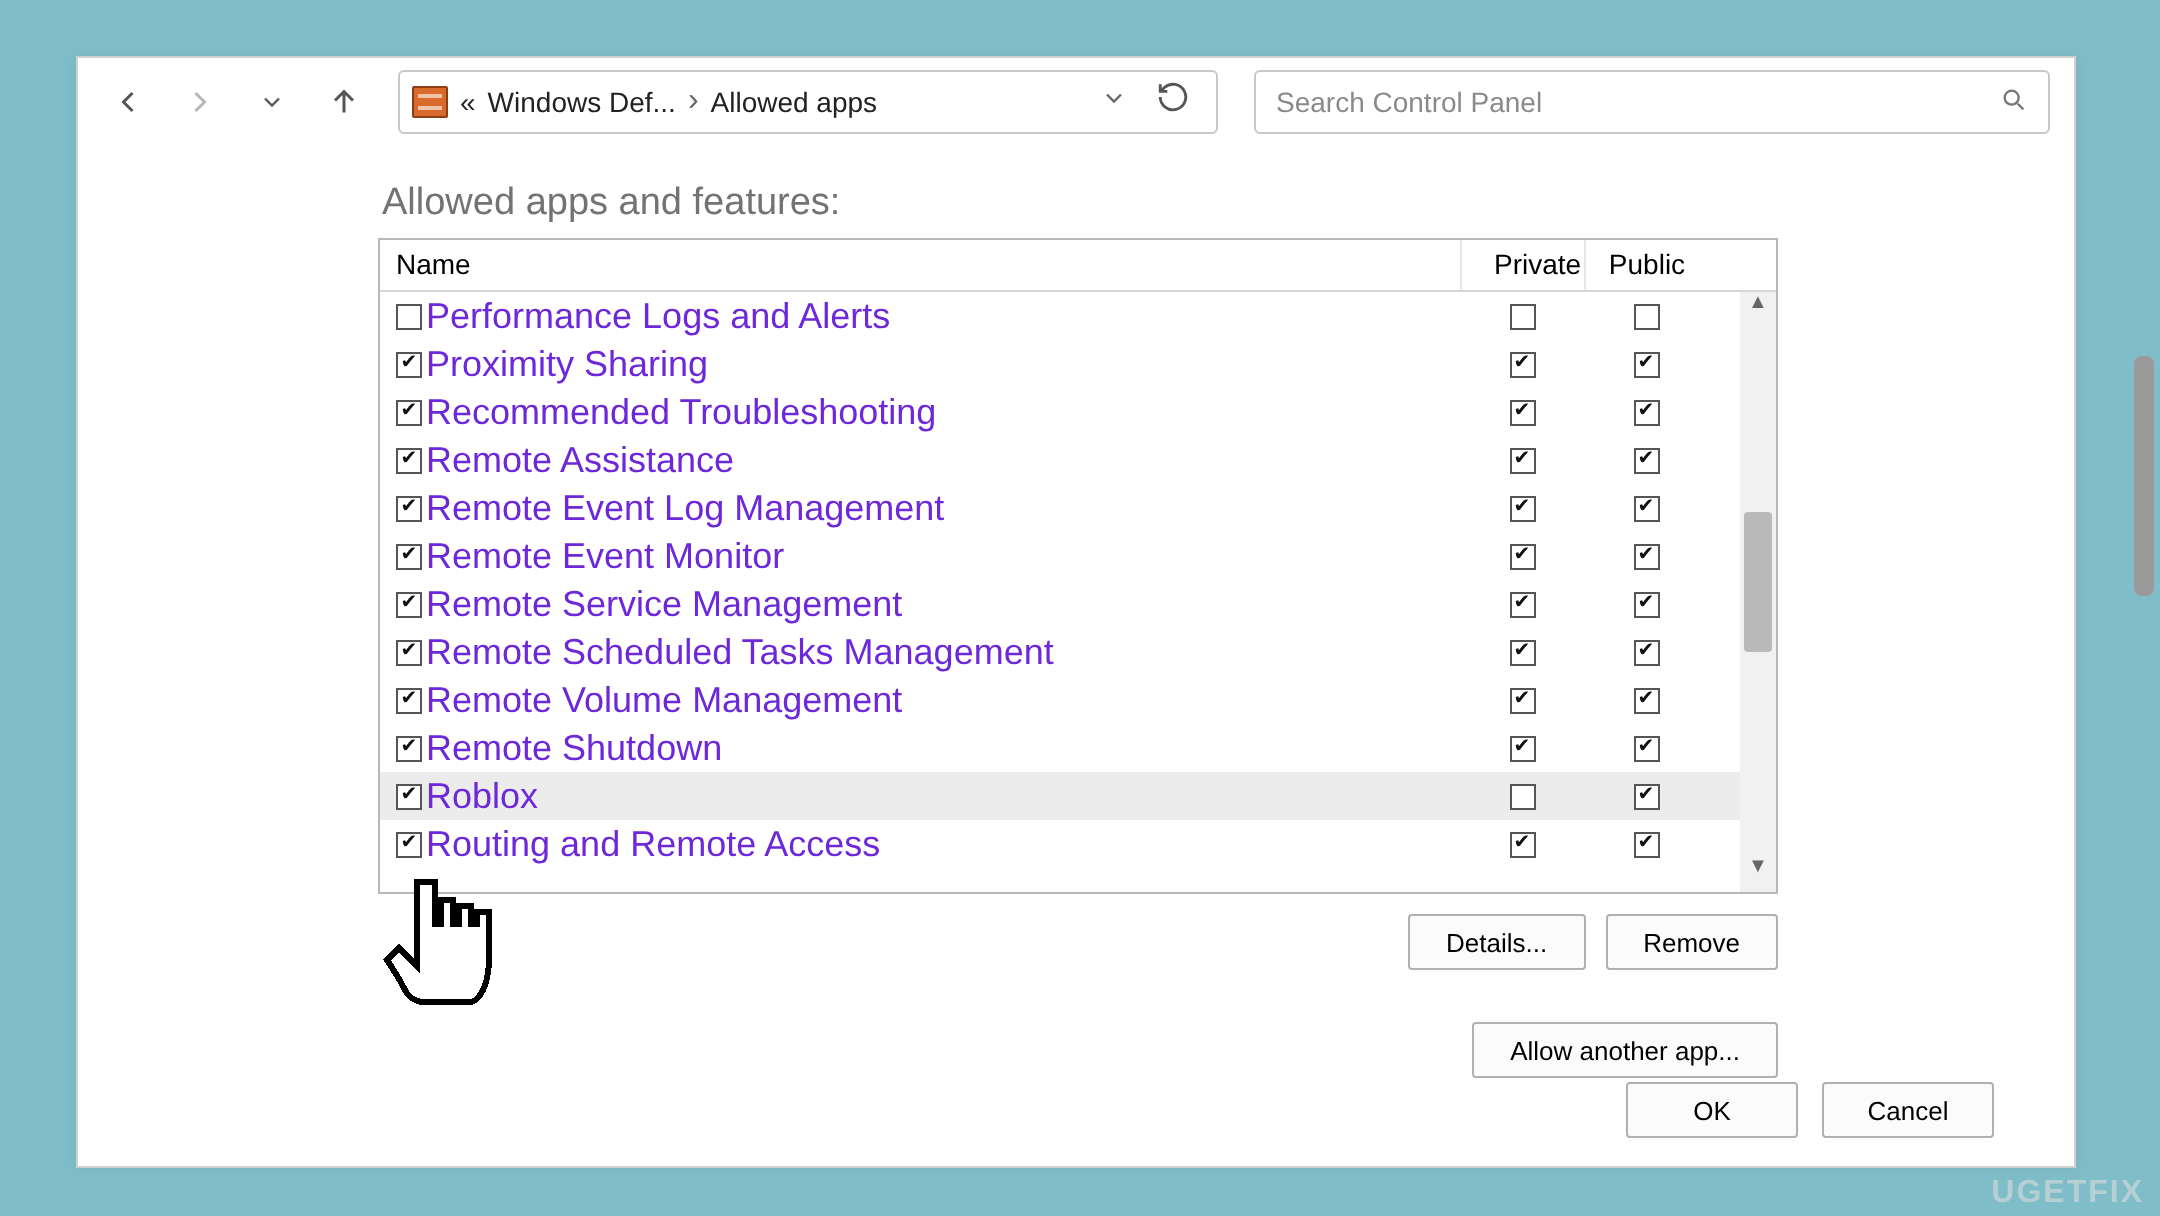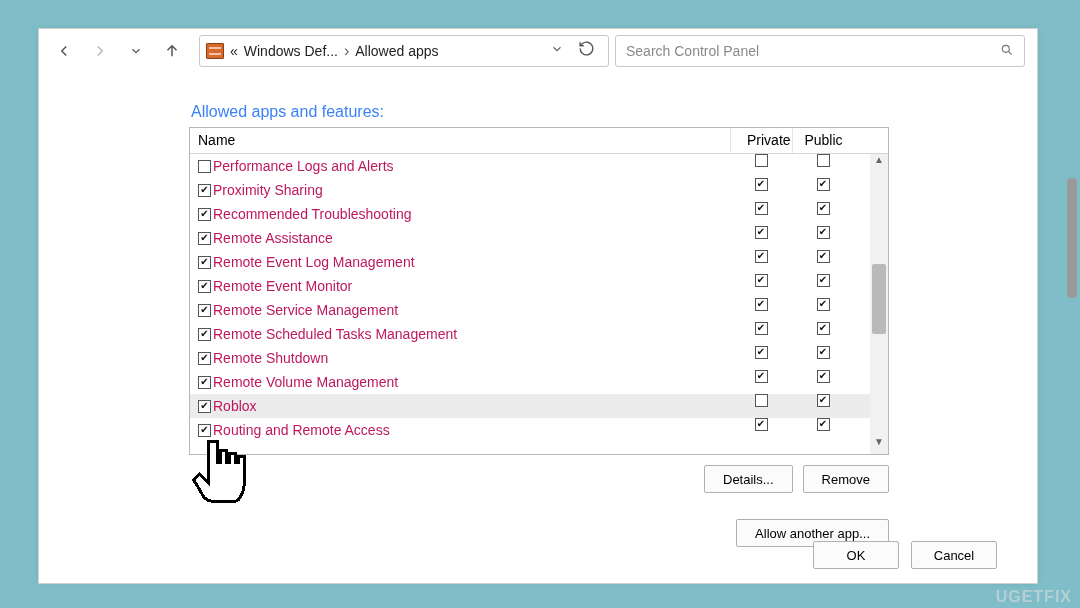--- a/index.html
+++ b/index.html
@@ -23,38 +23,38 @@
     background:linear-gradient(#d86b2c 0 100%);
     border:1px solid #8a3f14; border-radius:1px; position:relative;
   }
   .bc-icon::before{content:"";position:absolute;left:2px;top:3px;right:2px;height:2px;background:#fff;opacity:.6;}
   .bc-icon::after{content:"";position:absolute;left:2px;bottom:3px;right:2px;height:2px;background:#fff;opacity:.6;}
   .bc-seg { font-size:14px; color:#222; white-space:nowrap; }
   .bc-chevron { color:#666; }
   .bc-dd { margin-left:auto; color:#555; }
   .refresh-btn { width:32px; text-align:center; color:#555; font-size:17px; }
   .search-box {
-    flex:1; height:32px; border:1px solid #c8c8c8; border-radius:3px; margin-left:4px; margin-right:4px;
+    flex:1; height:32px; border:1px solid #c8c8c8; border-radius:3px; margin-left:16px; margin-right:4px;
     display:flex; align-items:center; padding:0 10px; justify-content:space-between;
   }
   .search-box span { color:#8a8a8a; font-size:14px; }
   .search-icon { color:#777; font-size:14px; }
 
   
   .panel { position:relative; padding:0 30px 0 150px; }
-  .section-label { font-size:16px; color:#3b82f6; margin:30px 0 6px 2px; }
+  .section-label { font-size:19px; color:#737373; margin:18px 0 6px 2px; }
 
   .list-frame { border:1px solid #b8b8b8; width:700px; background:#fff; position:relative; }
   .list-header { display:flex; height:26px; border-bottom:1px solid #d6d6d6; font-size:14px; }
   .col-name { width:540px; padding:4px 8px; }
   .col-priv { width:62px; text-align:center; padding:4px 16px; border-left:1px solid #e6e6e6;}
   .col-pub  { width:62px; text-align:center; padding:4px 0; border-left:1px solid #e6e6e6;}
 
   .list-body { height:300px; overflow:hidden; }
-  .row { display:flex; height:24px; font-size:14px; color:#be185d; }
+  .row { display:flex; height:24px; align-items:center; font-size:18px; color:#6d28d9; }
   .row.selected { background:#ececec; }
   .row .cell-name { width:540px; padding:0 8px; display:flex; align-items:center; gap:2px; }
   .row .cell-chk { width:62px; display:flex; justify-content:center; }
   .chk {
     width:13px; height:13px; border:1px solid #555; display:inline-flex; align-items:center; justify-content:center;
     font-size:10px; line-height:1; background:#fff;
   }
   .chk.checked::after { content:"✔"; color:#111; position:relative; top:-0.5px; }
 
   .list-scrollbar { position:absolute; right:0; top:26px; bottom:0; width:18px; background:#f1f1f1; }
@@ -241,33 +241,33 @@
             <div class="cell-chk">
               <span class="chk checked"></span>
             </div>
             <div class="cell-chk">
               <span class="chk checked"></span>
             </div>
           </div>
           <div class="row">
             <div class="cell-name">
               <span class="chk checked"></span>
+              <span>Remote Volume Management</span>
+            </div>
+            <div class="cell-chk">
+              <span class="chk checked"></span>
+            </div>
+            <div class="cell-chk">
+              <span class="chk checked"></span>
+            </div>
+          </div>
+          <div class="row">
+            <div class="cell-name">
+              <span class="chk checked"></span>
               <span>Remote Shutdown</span>
-            </div>
-            <div class="cell-chk">
-              <span class="chk checked"></span>
-            </div>
-            <div class="cell-chk">
-              <span class="chk checked"></span>
-            </div>
-          </div>
-          <div class="row">
-            <div class="cell-name">
-              <span class="chk checked"></span>
-              <span>Remote Volume Management</span>
             </div>
             <div class="cell-chk">
               <span class="chk checked"></span>
             </div>
             <div class="cell-chk">
               <span class="chk checked"></span>
             </div>
           </div>
           <div class="row selected">
             <div class="cell-name">

